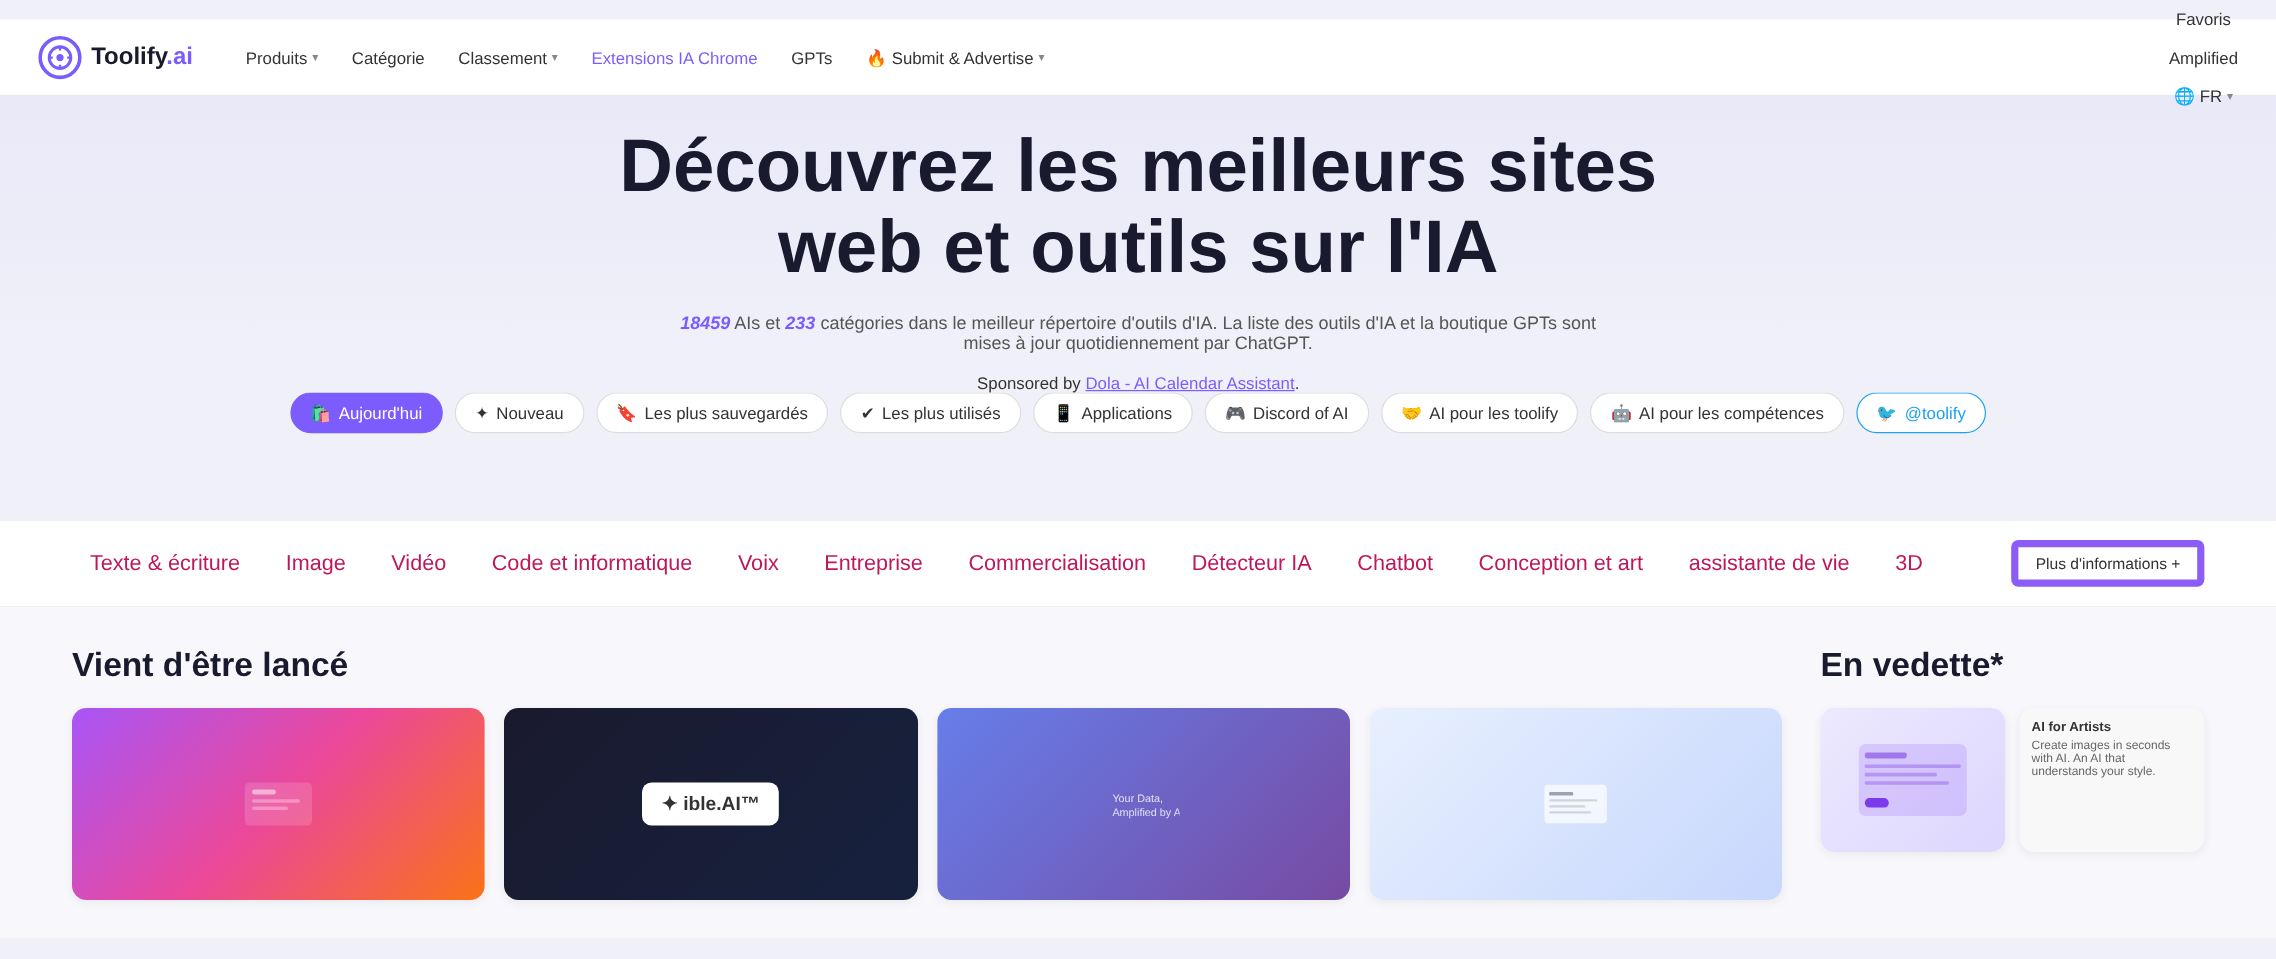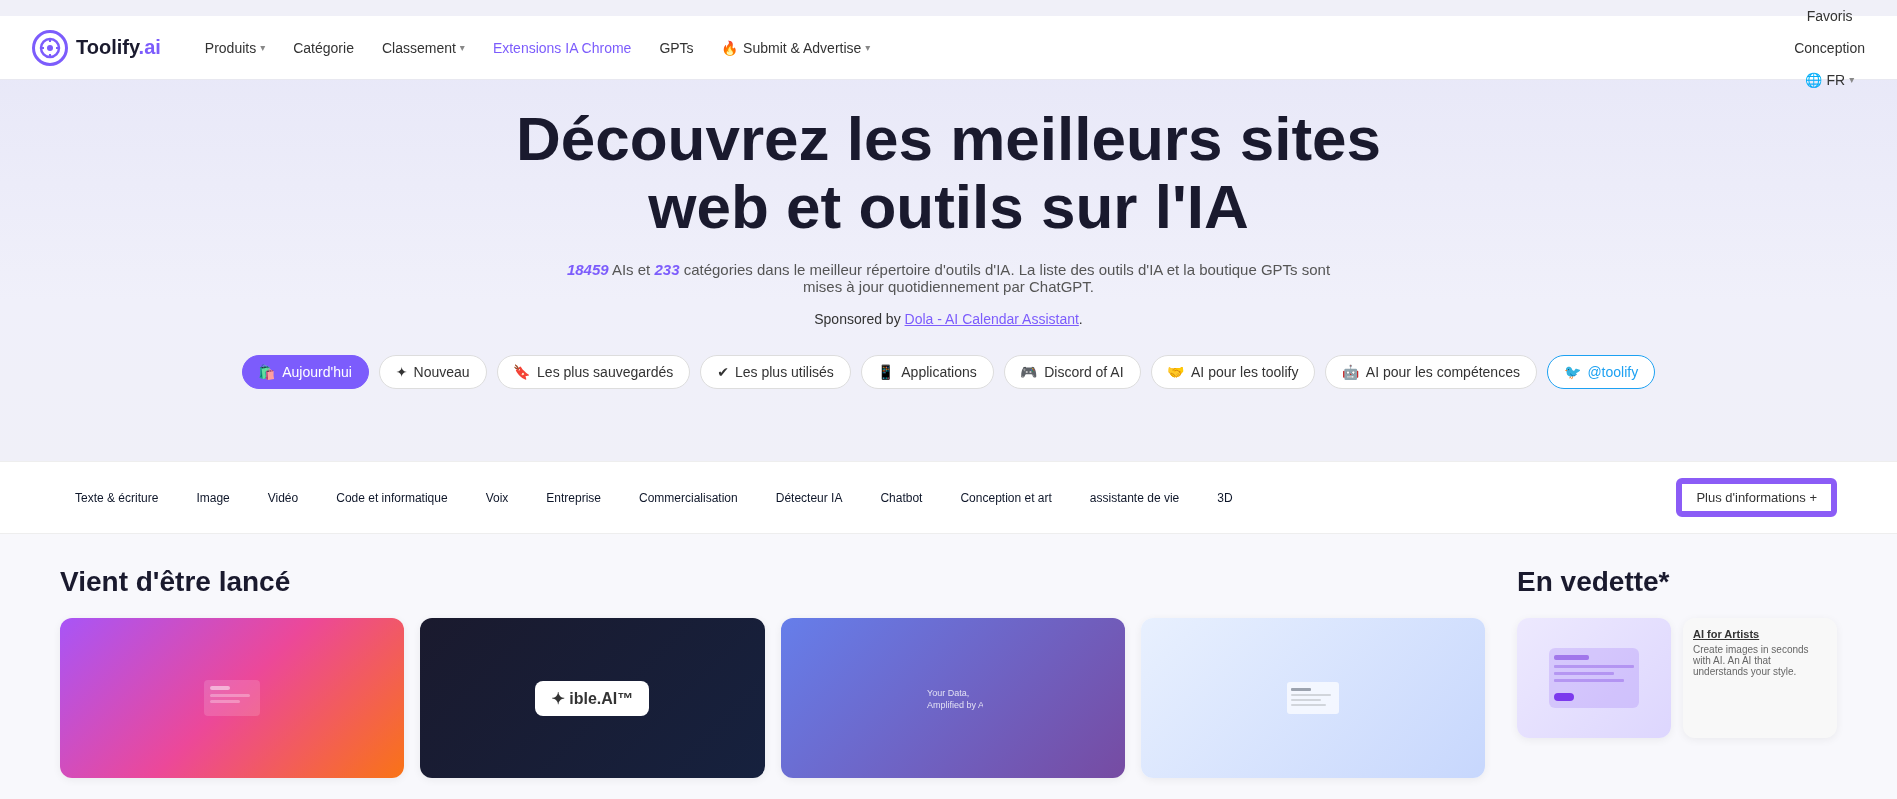--- a/index.html
+++ b/index.html
@@ -49,21 +49,21 @@
     .hero h1 {
       font-size: 62px; font-weight: 800; color: #1a1a2e;
       line-height: 1.1; margin-bottom: 20px;
       max-width: 1000px; margin-left: auto; margin-right: auto;
     }
     .hero-sub {
       font-size: 15px; color: #555; margin-bottom: 16px;
       max-width: 800px; margin-left: auto; margin-right: auto;
     }
     .hero-sub .num { color: #7c5cfc; font-weight: 600; font-style: italic; }
-    .hero-sponsored { font-size: 14px; color: #333; margin-bottom: 28px; }
+    .hero-sponsored { font-size: 14px; color: #333; }
     .hero-sponsored a { color: #7c5cfc; text-decoration: underline; }
 
     
     .search-bar {
       display: flex; max-width: 680px; margin: 0 auto 32px;
       border-radius: 10px; overflow: hidden;
       box-shadow: 0 2px 12px rgba(0,0,0,0.08);
     }
     .search-input {
       flex: 1; padding: 16px 20px;
@@ -99,21 +99,21 @@
     
     .category-tags {
       display: flex; align-items: center; gap: 8px;
       flex-wrap: nowrap; overflow-x: auto;
       padding: 16px 60px;
       background: #fff;
       border-top: 1px solid #eee; border-bottom: 1px solid #eee;
     }
     .cat-tag {
       padding: 6px 14px; border-radius: 6px;
-      font-size: 12px; cursor: pointer; color: #0f172a;
+      font-size: 18px; cursor: pointer; color: #be185d;
       white-space: nowrap; border: 1px solid transparent;
     }
     .more-btn {
       margin-left: auto; padding: 6px 14px;
       border-radius: 6px; font-size: 13px; cursor: pointer;
       background: #fff; border: 6px solid #8b5cf6; color: #333;
       white-space: nowrap; display: flex; align-items: center; gap: 4px;
     }
 
     
@@ -156,21 +156,21 @@
       width: 100%; height: 100%;
       display: flex; align-items: center; justify-content: center;
       font-size: 11px; color: rgba(255,255,255,0.7);
     }
     .feat-white { background: #f8f8f8; }
     .feat-white-inner {
       width: 100%; height: 100%;
       display: flex; align-items: flex-start; padding: 10px;
       flex-direction: column; gap: 4px;
     }
-    .feat-title-sm { font-size: 11px; font-weight: 600; color: #333; text-decoration: underline; }
+    .feat-title-sm { font-size: 11px; font-weight: 600; color: #333; }
     .feat-desc-sm { font-size: 10px; color: #666; }
   </style>
 </head>
 <body>
 
 <nav>
   <a class="nav-logo" href="#">
     <div class="logo-icon">
       <svg width="22" height="22" viewBox="0 0 22 22" fill="none">
         <circle cx="11" cy="11" r="9" stroke="#7c5cfc" stroke-width="2.5"></circle>
@@ -204,21 +204,21 @@
     </div>
     <div class="nav-item">
       <span class="flame">🔥</span>
       <span>Submit &amp; Advertise</span>
       <span class="chevron">▾</span>
     </div>
   </div>
 
   <div class="nav-right">
     <span class="nav-right-item">Favoris</span>
-    <span class="nav-right-item">Conception</span>
+    <span class="nav-right-item">Amplified</span>
     <div class="nav-lang">
       <span>🌐</span>
       <span>FR</span>
       <span class="chevron">▾</span>
     </div>
   </div>
 </nav>
 
 <section class="hero">
   <h1>Découvrez les meilleurs sites web et outils sur l'IA</h1>

